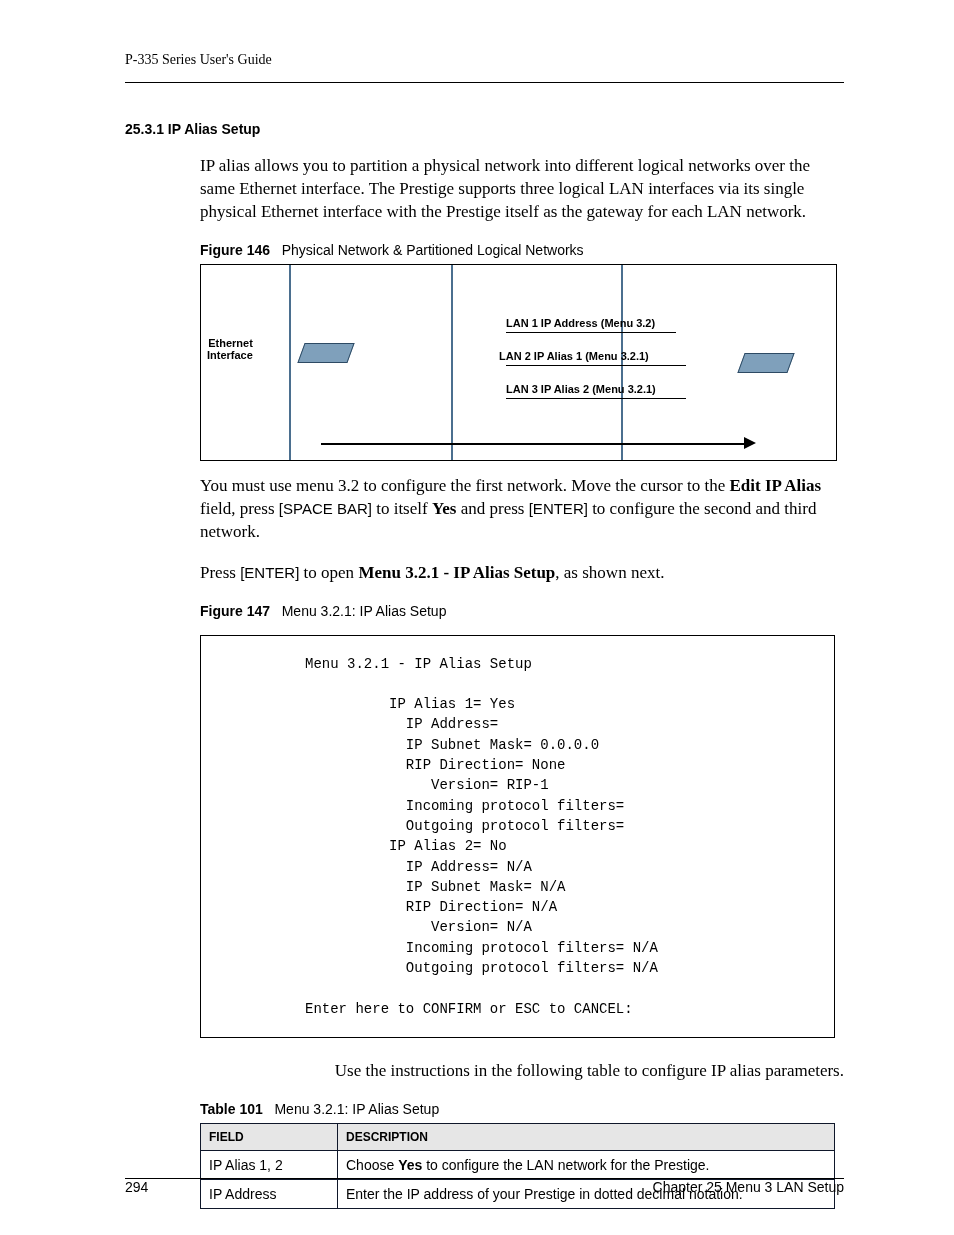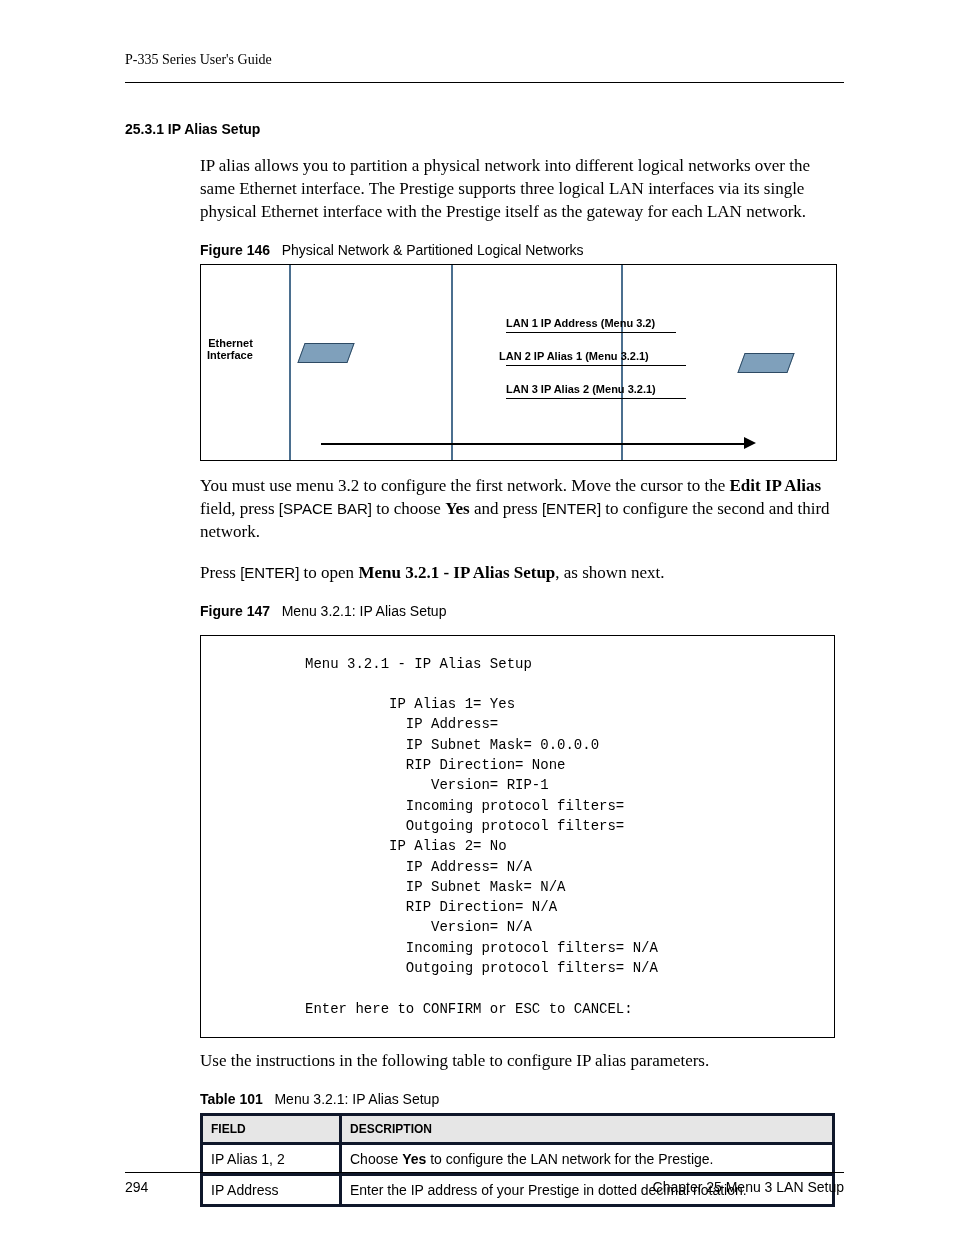--- a/index.html
+++ b/index.html
@@ -76,36 +76,35 @@
     white-space: pre;
   }
   .data-table {
     margin-left: 75px;
     width: 635px;
     border-collapse: collapse;
     font-family: Arial, Helvetica, sans-serif;
     font-size: 14px;
   }
   .data-table th, .data-table td {
-    border: 3px solid #0f172a;
+    border: 1px solid #0f172a;
     padding: 6px 8px;
     text-align: left;
     vertical-align: top;
   }
   .data-table th {
     background: #e6e6e6;
     font-weight: bold;
     font-size: 12px;
   }
   .data-table .col-field { width: 120px; }
   .footer {
     position: absolute;
     left: 125px; right: 110px; bottom: 40px;
     border-top: 1px solid #000;
-    padding-top: 6px;
     font-family: Arial, Helvetica, sans-serif;
     font-size: 14px;
     display: flex;
     justify-content: space-between;
   }
 </style>
 </head>
 <body>
 
 <div class="page">
@@ -134,21 +133,21 @@
     <div class="diag-lan-label" style="left:298px; top:85px;">LAN 2 IP Alias 1 (Menu 3.2.1)</div>
     <div class="diag-lan-label" style="left:305px; top:118px;">LAN 3 IP Alias 2 (Menu 3.2.1)</div>
     <div style="position:absolute;left:305px;top:67px;width:170px;border-top:1px solid #000;"></div>
     <div style="position:absolute;left:305px;top:100px;width:180px;border-top:1px solid #000;"></div>
     <div style="position:absolute;left:305px;top:133px;width:180px;border-top:1px solid #000;"></div>
     <div class="diag-arrow-line"></div>
     <div class="diag-arrow-head"></div>
   </div>
 
   <p class="body-para" style="margin-top:14px;">
-    <span>You must use menu 3.2 to configure the first network. Move the cursor to the </span><span class="bold">Edit IP Alias</span><span> field, press </span><span class="sans">[SPACE BAR]</span><span> to choose </span><span class="bold">Yes</span><span> and press </span><span class="sans">[ENTER]</span><span> to configure the second and third network.</span>
+    <span>You must use menu 3.2 to configure the first network. Move the cursor to the </span><span class="bold">Edit IP Alias</span><span> field, press </span><span class="sans">[SPACE BAR]</span><span> to itself </span><span class="bold">Yes</span><span> and press </span><span class="sans">[ENTER]</span><span> to configure the second and third network.</span>
   </p>
 
   <p class="body-para">
     <span>Press </span><span class="sans">[ENTER]</span><span> to open </span><span class="bold">Menu 3.2.1 - IP Alias Setup</span><span>, as shown next.</span>
   </p>
 
   <div class="fig-caption">
     <b>Figure 147</b>&nbsp;&nbsp;&nbsp;<span>Menu 3.2.1: IP Alias Setup</span>
   </div>
 
@@ -166,21 +165,21 @@
                     IP Alias 2= No
                       IP Address= N/A
                       IP Subnet Mask= N/A
                       RIP Direction= N/A
                          Version= N/A
                       Incoming protocol filters= N/A
                       Outgoing protocol filters= N/A
 
           Enter here to CONFIRM or ESC to CANCEL:</div>
 
-  <p class="body-para" style="margin-top:12px;">Use the instructions in the following table to configure IP alias parameters.</p>
+  <p class="body-para" style="margin-top:22px;text-align:right;">Use the instructions in the following table to configure IP alias parameters.</p>
 
   <div class="fig-caption">
     <b>Table 101</b>&nbsp;&nbsp;&nbsp;<span>Menu 3.2.1: IP Alias Setup</span>
   </div>
 
   <table class="data-table">
     <thead>
       <tr>
         <th class="col-field">FIELD</th>
         <th>DESCRIPTION</th>

